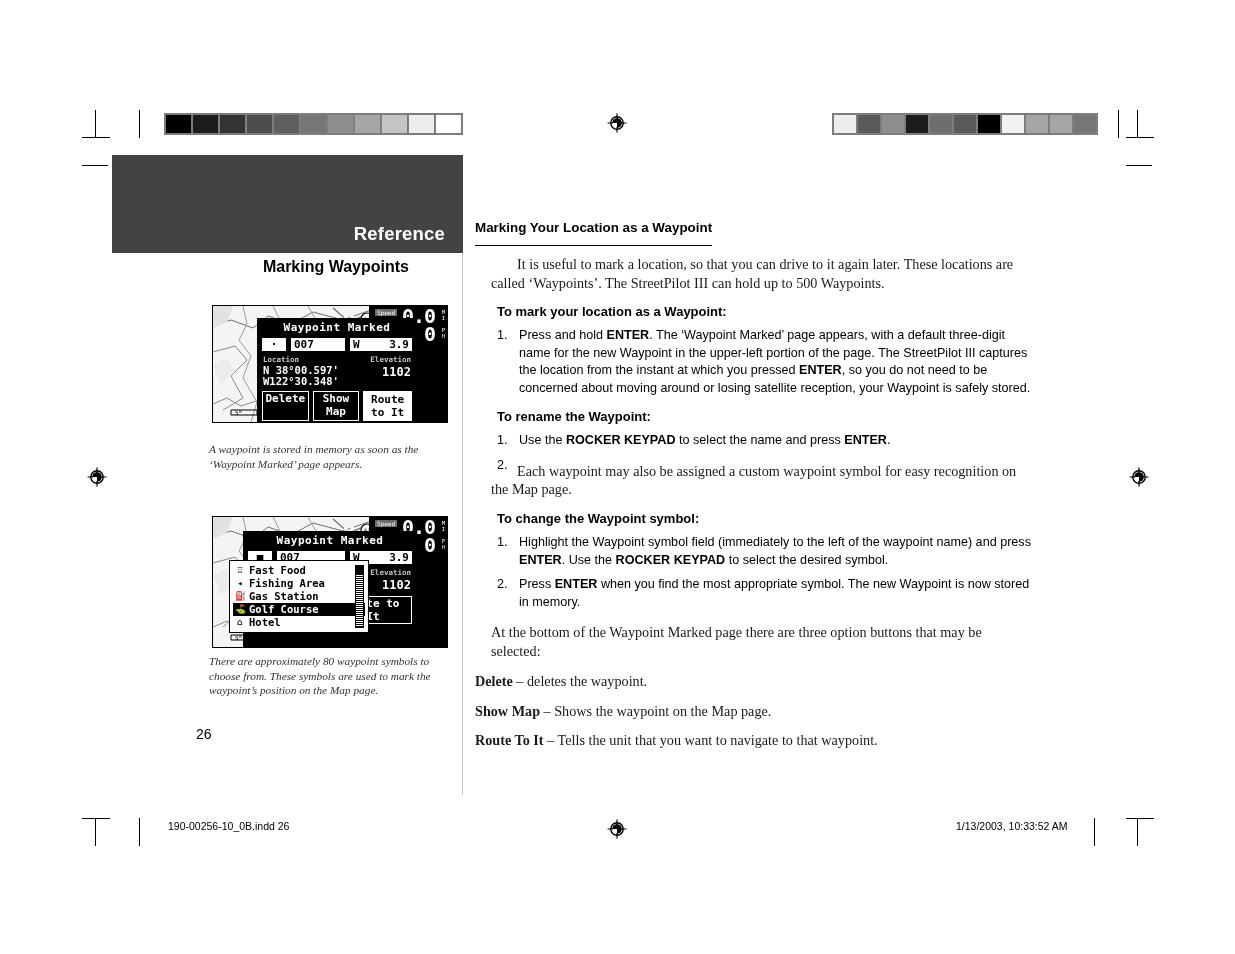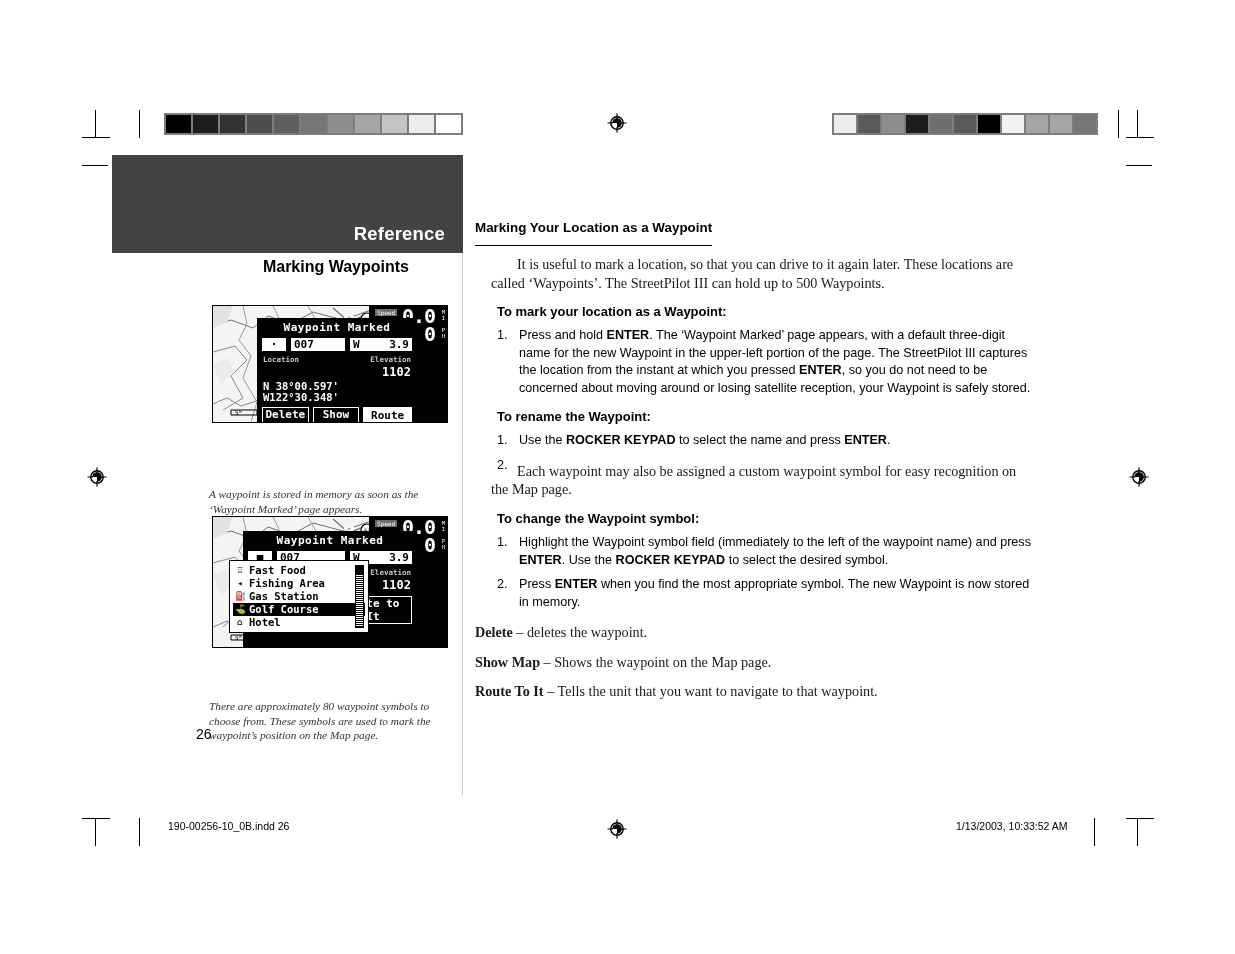--- a/index.html
+++ b/index.html
@@ -69,21 +69,21 @@
   .row{display:flex;gap:3px;padding:0 3px 3px;}
   .fld{background:#fff;color:#000;font-size:11px;font-weight:bold;
        border:1px solid #000;box-shadow:inset 0 0 0 1px #fff;padding:0 3px;}
   .fld.sym{width:18px;text-align:center;}
   .fld.name{flex:1;}
   .fld.dir{width:56px;display:flex;justify-content:space-between;}
   .sub-row{display:flex;justify-content:space-between;color:#c9c9c9;
            font-size:7.5px;font-weight:bold;padding:0 5px 1px;}
   .loc-box{display:flex;justify-content:space-between;align-items:flex-start;
            background:#000;color:#fff;padding:0 5px 2px;}
-  .loc-box .coords{font-size:10.5px;font-weight:bold;line-height:11px;margin-top:16px;}
+  .loc-box .coords{font-size:10.5px;font-weight:bold;line-height:11px;}
   .loc-box .elev{font-size:12px;font-weight:bold;}
   .btns{display:flex;gap:4px;padding:2px 4px 3px;}
   .btn{flex:1;background:#000;color:#fff;border:1px solid #fff;text-align:center;
        font-size:11px;font-weight:bold;padding:0 2px;}
   .btn.sel{background:#fff;color:#000;border:2px solid #fff;outline:1px solid #000;}
 
   
   .dropdown{position:absolute;left:17px;top:44px;width:138px;background:#fff;
             border:2px solid #fff;outline:1px solid #000;box-sizing:border-box;
             padding:1px;}
@@ -92,21 +92,21 @@
   .dd-item.sel{background:#000;color:#fff;}
   .dd-item .gly{font-size:9px;width:10px;text-align:center;}
   .scroll{position:absolute;right:2px;top:2px;bottom:2px;width:7px;
           background:repeating-linear-gradient(0deg,#000 0 1px,#fff 1px 2px);
           border:1px solid #000;}
   .scroll .thumb{position:absolute;left:0;right:0;top:0;height:9px;background:#000;}
 
   .caption{
     position:absolute;width:245px;left:209px;
     font-family:"Liberation Serif",serif;font-style:italic;
-    font-size:11.3px;line-height:14.5px;color:#333;margin-top:45px;
+    font-size:11.3px;line-height:14.5px;color:#333;
   }
   .cap1{top:442px;}
   .cap2{top:654px;}
 
   .page-num{position:absolute;left:196px;top:726px;font-size:14px;color:#000;}
 
   
   .rcol{position:absolute;left:475px;top:218px;width:565px;}
   h2.sec{
     font-size:13.4px;font-weight:bold;margin:0 0 9px;color:#000;
@@ -404,20 +404,21 @@
         <li>
           <span class="no">1.</span>
           <span>Highlight the Waypoint symbol field (immediately to the left of the waypoint name) and press <b>ENTER</b>. Use the <b>ROCKER KEYPAD</b> to select the desired symbol.</span>
         </li>
         <li>
           <span class="no">2.</span>
           <span>Press <b>ENTER</b> when you find the most appropriate symbol.  The new Waypoint is now stored in memory.</span>
         </li>
       </ol>
 
+      <p class="body-serif noind">At the bottom of the Waypoint Marked page there are three option buttons that may be selected:</p>
 
       <p class="defn">
         <b>Delete</b><span> – deletes the waypoint.</span>
       </p>
       <p class="defn">
         <b>Show Map</b><span> – Shows the waypoint on the Map page.</span>
       </p>
       <p class="defn">
         <b>Route To It</b><span> – Tells the unit that you want to navigate to that waypoint.</span>
       </p>

